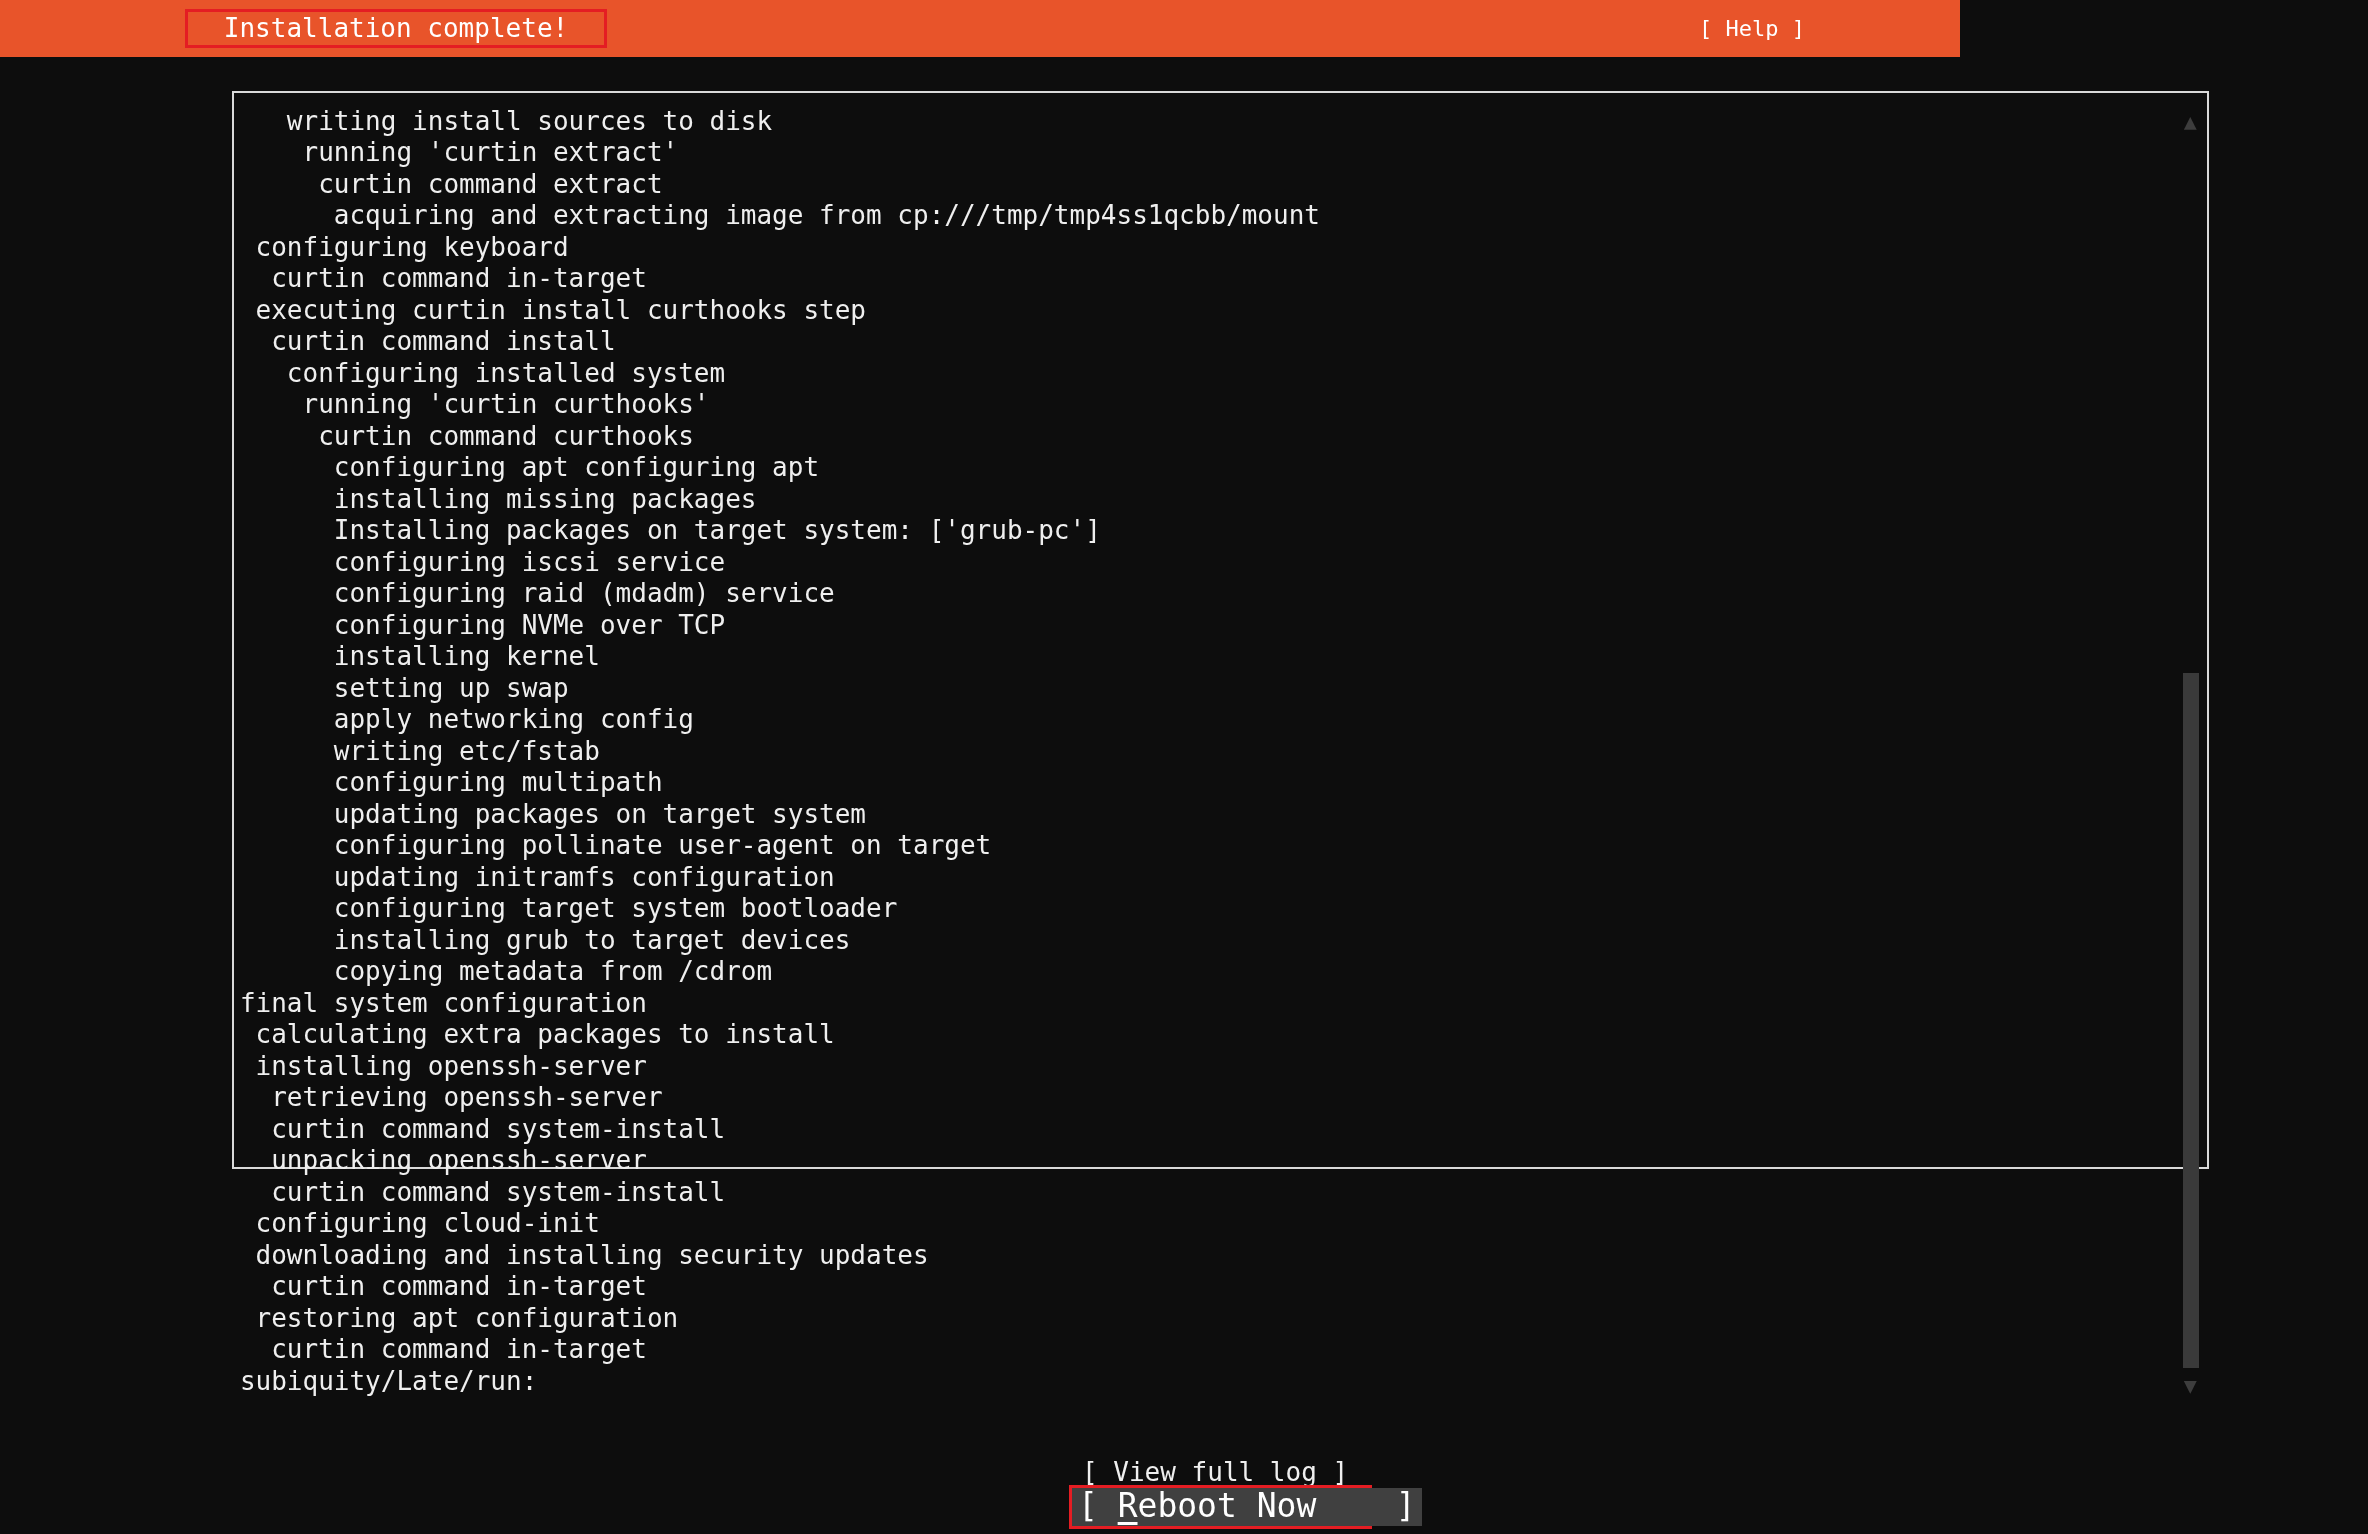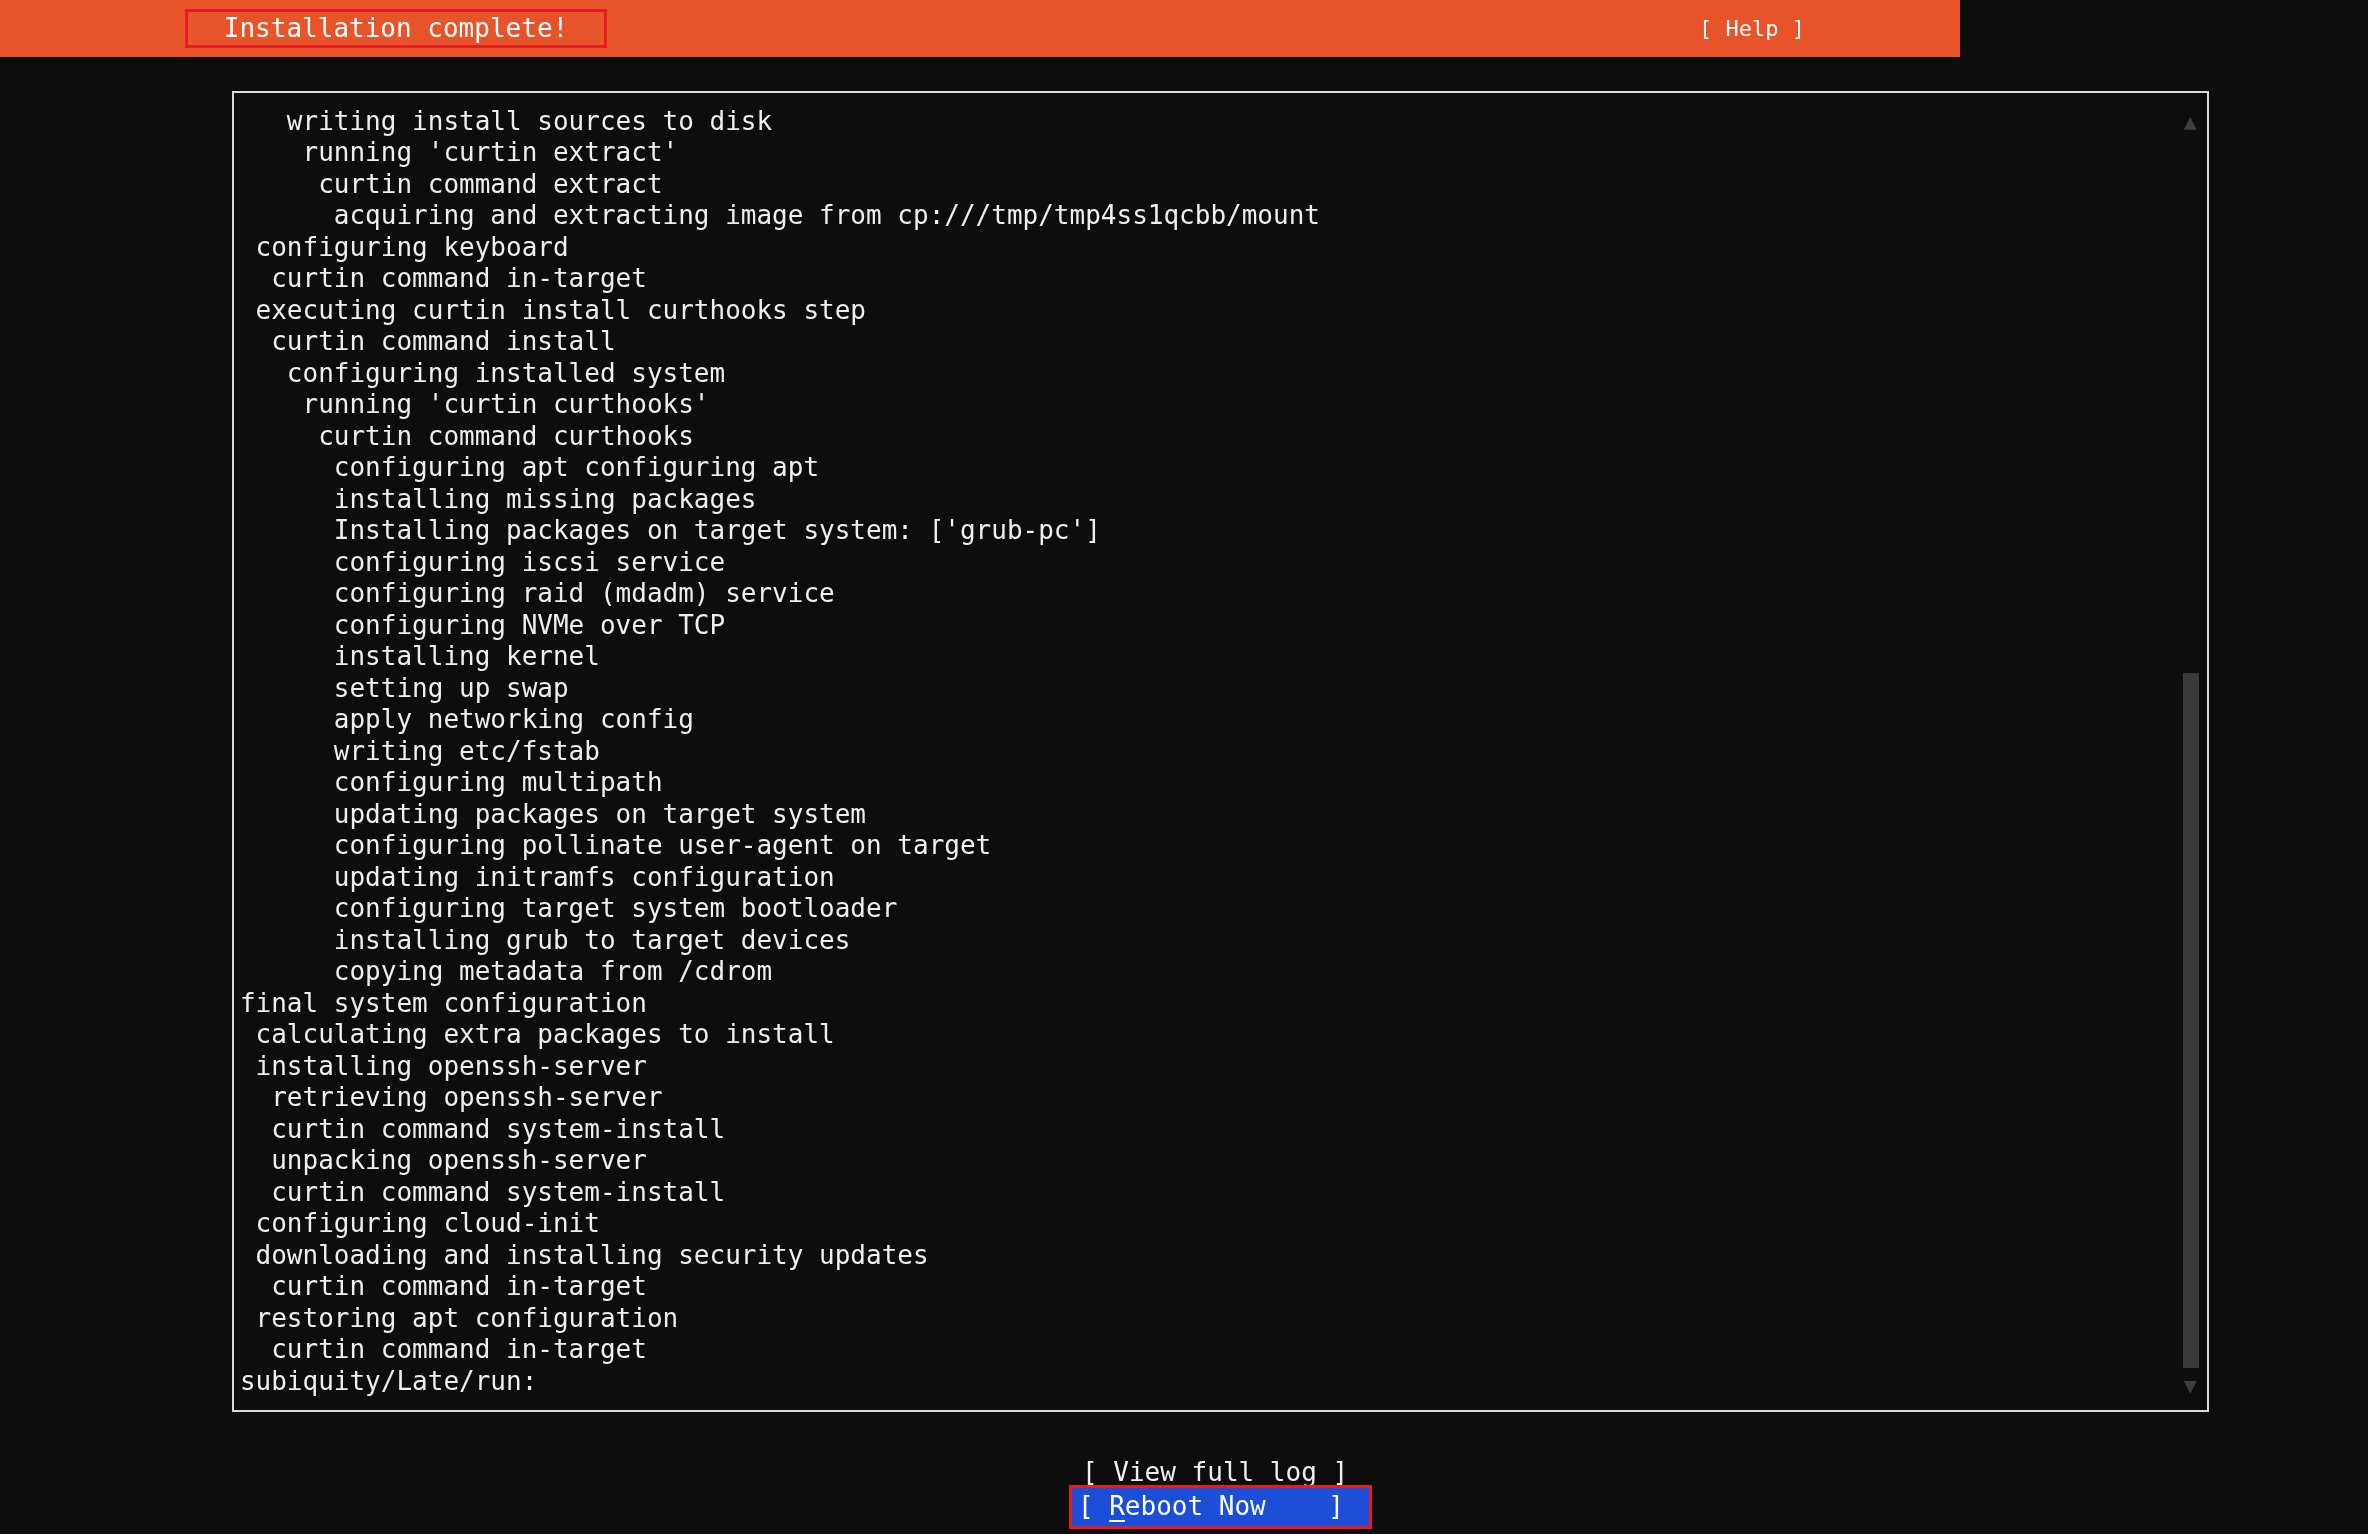--- a/index.html
+++ b/index.html
@@ -44,21 +44,21 @@
     border: none;
     padding: 0;
     font-family: inherit;
     white-space: pre;
     cursor: pointer;
   }
   
   .logbox {
     position: absolute;
     left: 232px; top: 91px;
-    width: 1977px; height: 1321px;
+    width: 1977px; height: 1078px;
     box-sizing: border-box;
     border: 2px solid #d9d9d9;
     background: #0d0d0d;
   }
   .logtext {
     margin: 0;
     padding: 12.8px 39px 0 5.9px;
     font-family: inherit;
     font-size: 26px;
     line-height: 31.5px;
@@ -106,23 +106,23 @@
   .reboot-annotation {
     position: absolute;
     left: 1069px; top: 1485px;
     width: 303px; height: 44px;
     border: 3.9px solid #e41d23;
     box-sizing: border-box;
     display: flex;
   }
   .reboot-button {
     flex: 1;
-    background: #1d4ed8;
+    background: #404040;
     color: #ffffff;
-    font-size: 26px;
+    font-size: 33px;
     line-height: 36px;
     white-space: pre;
     padding: 0 5.9px;
     cursor: pointer;
   }
 </style>
 </head>
 <body>
 
 <div class="topbar">

